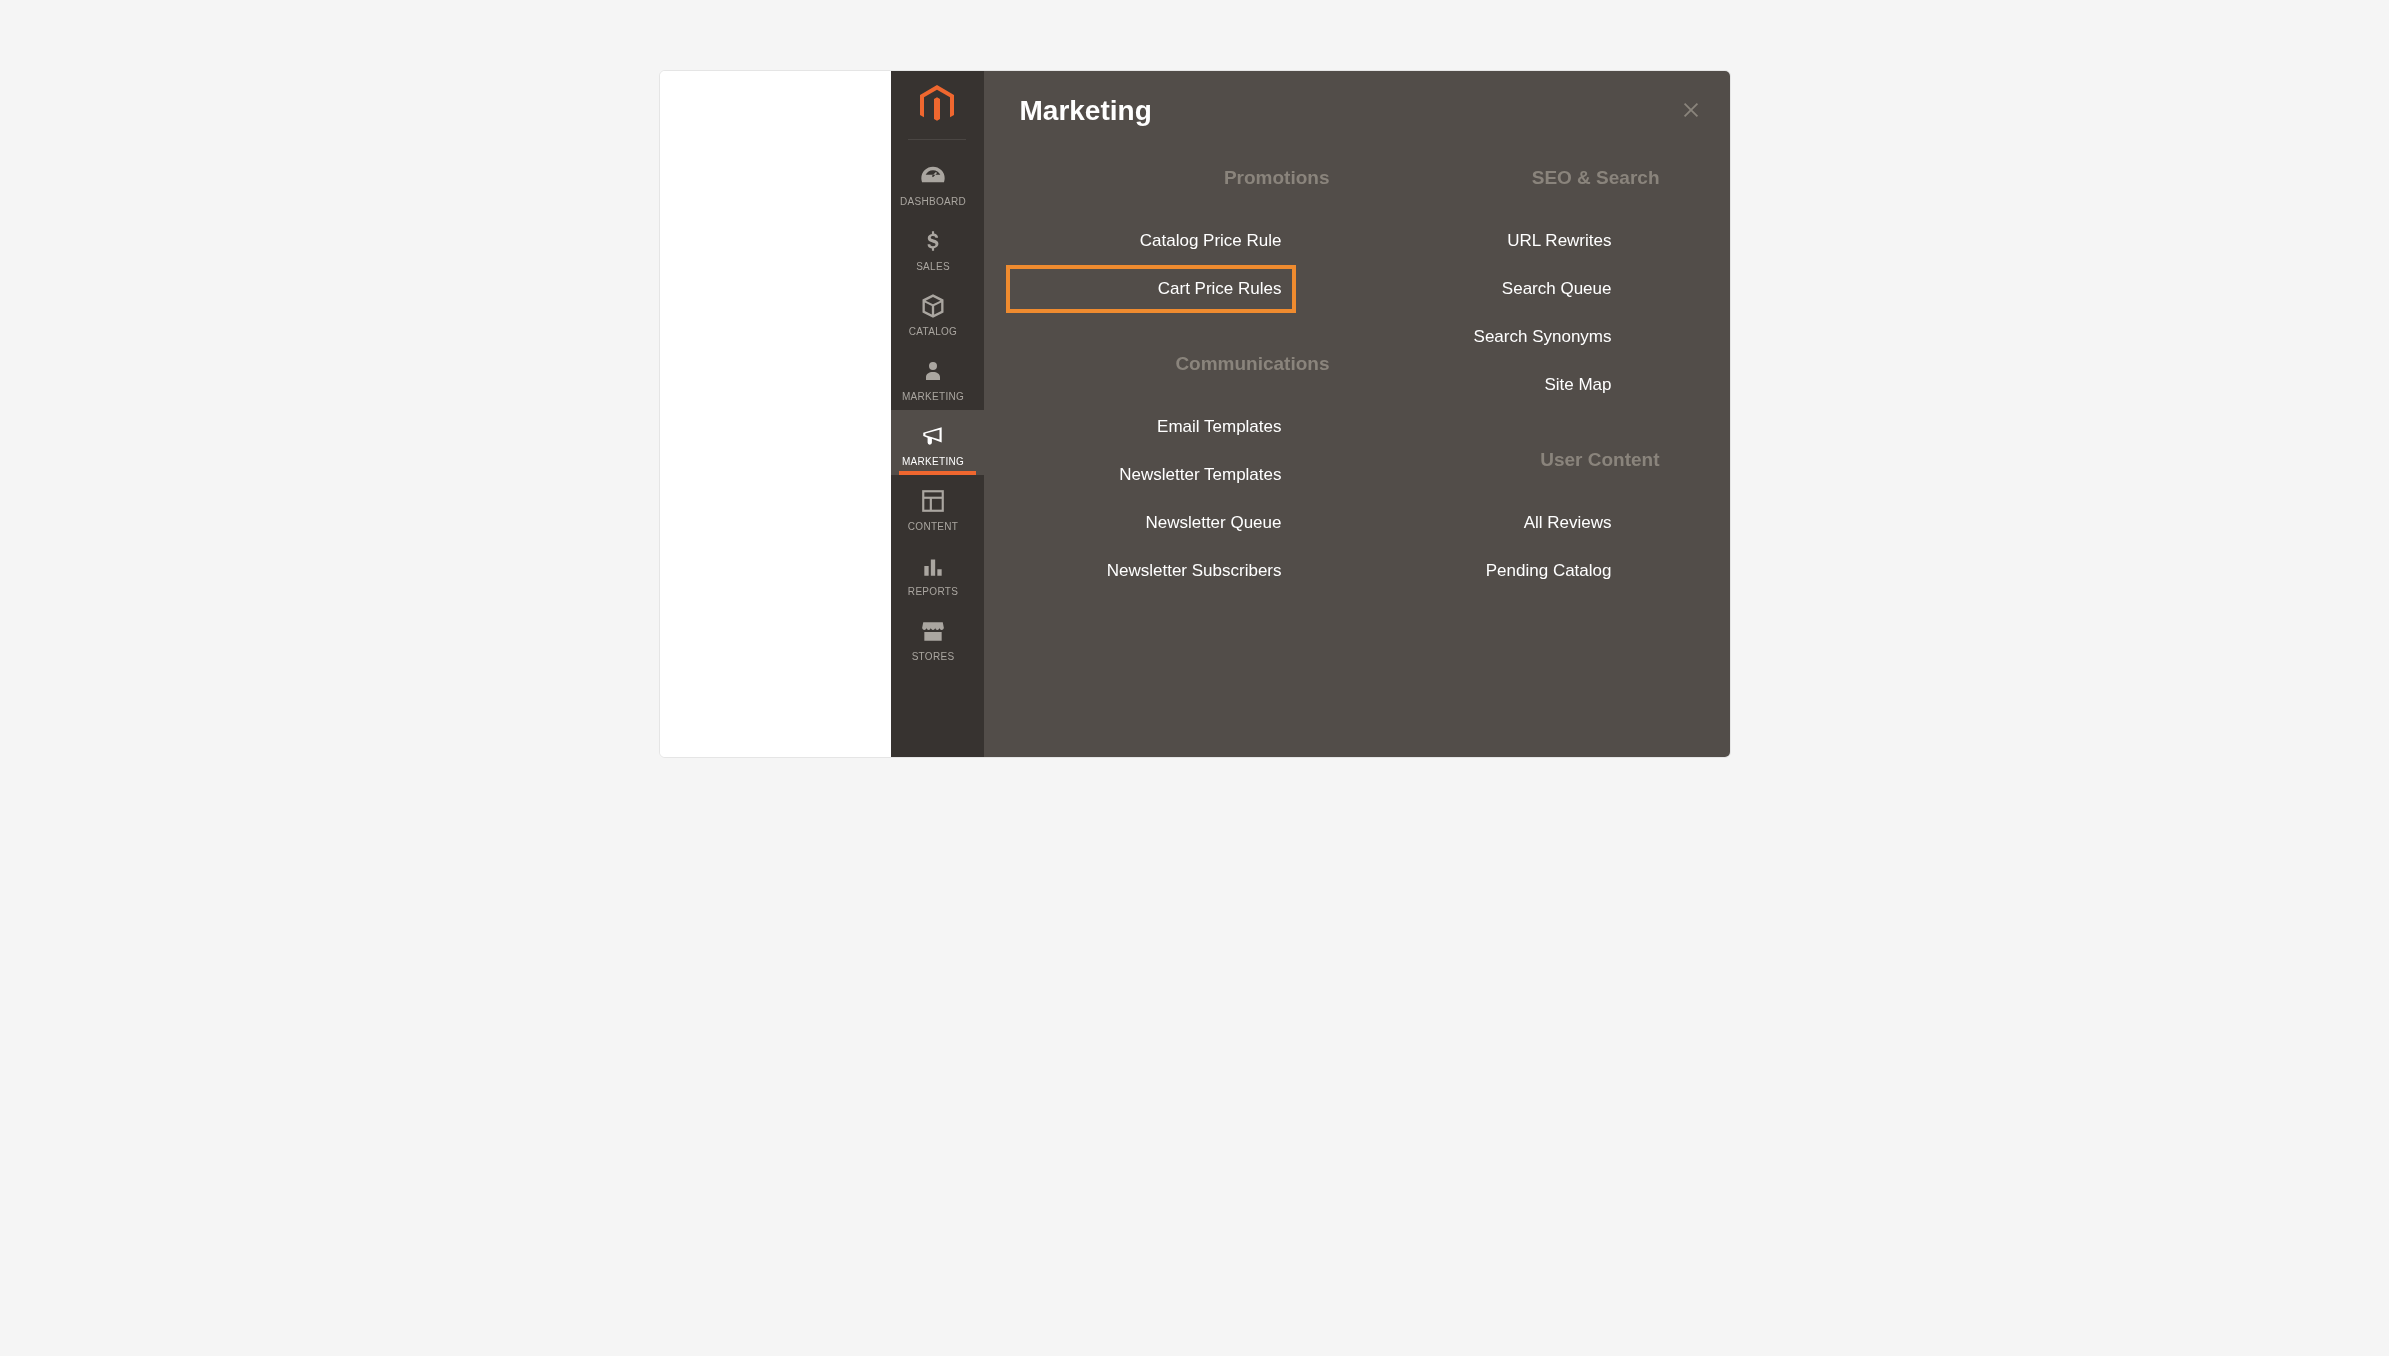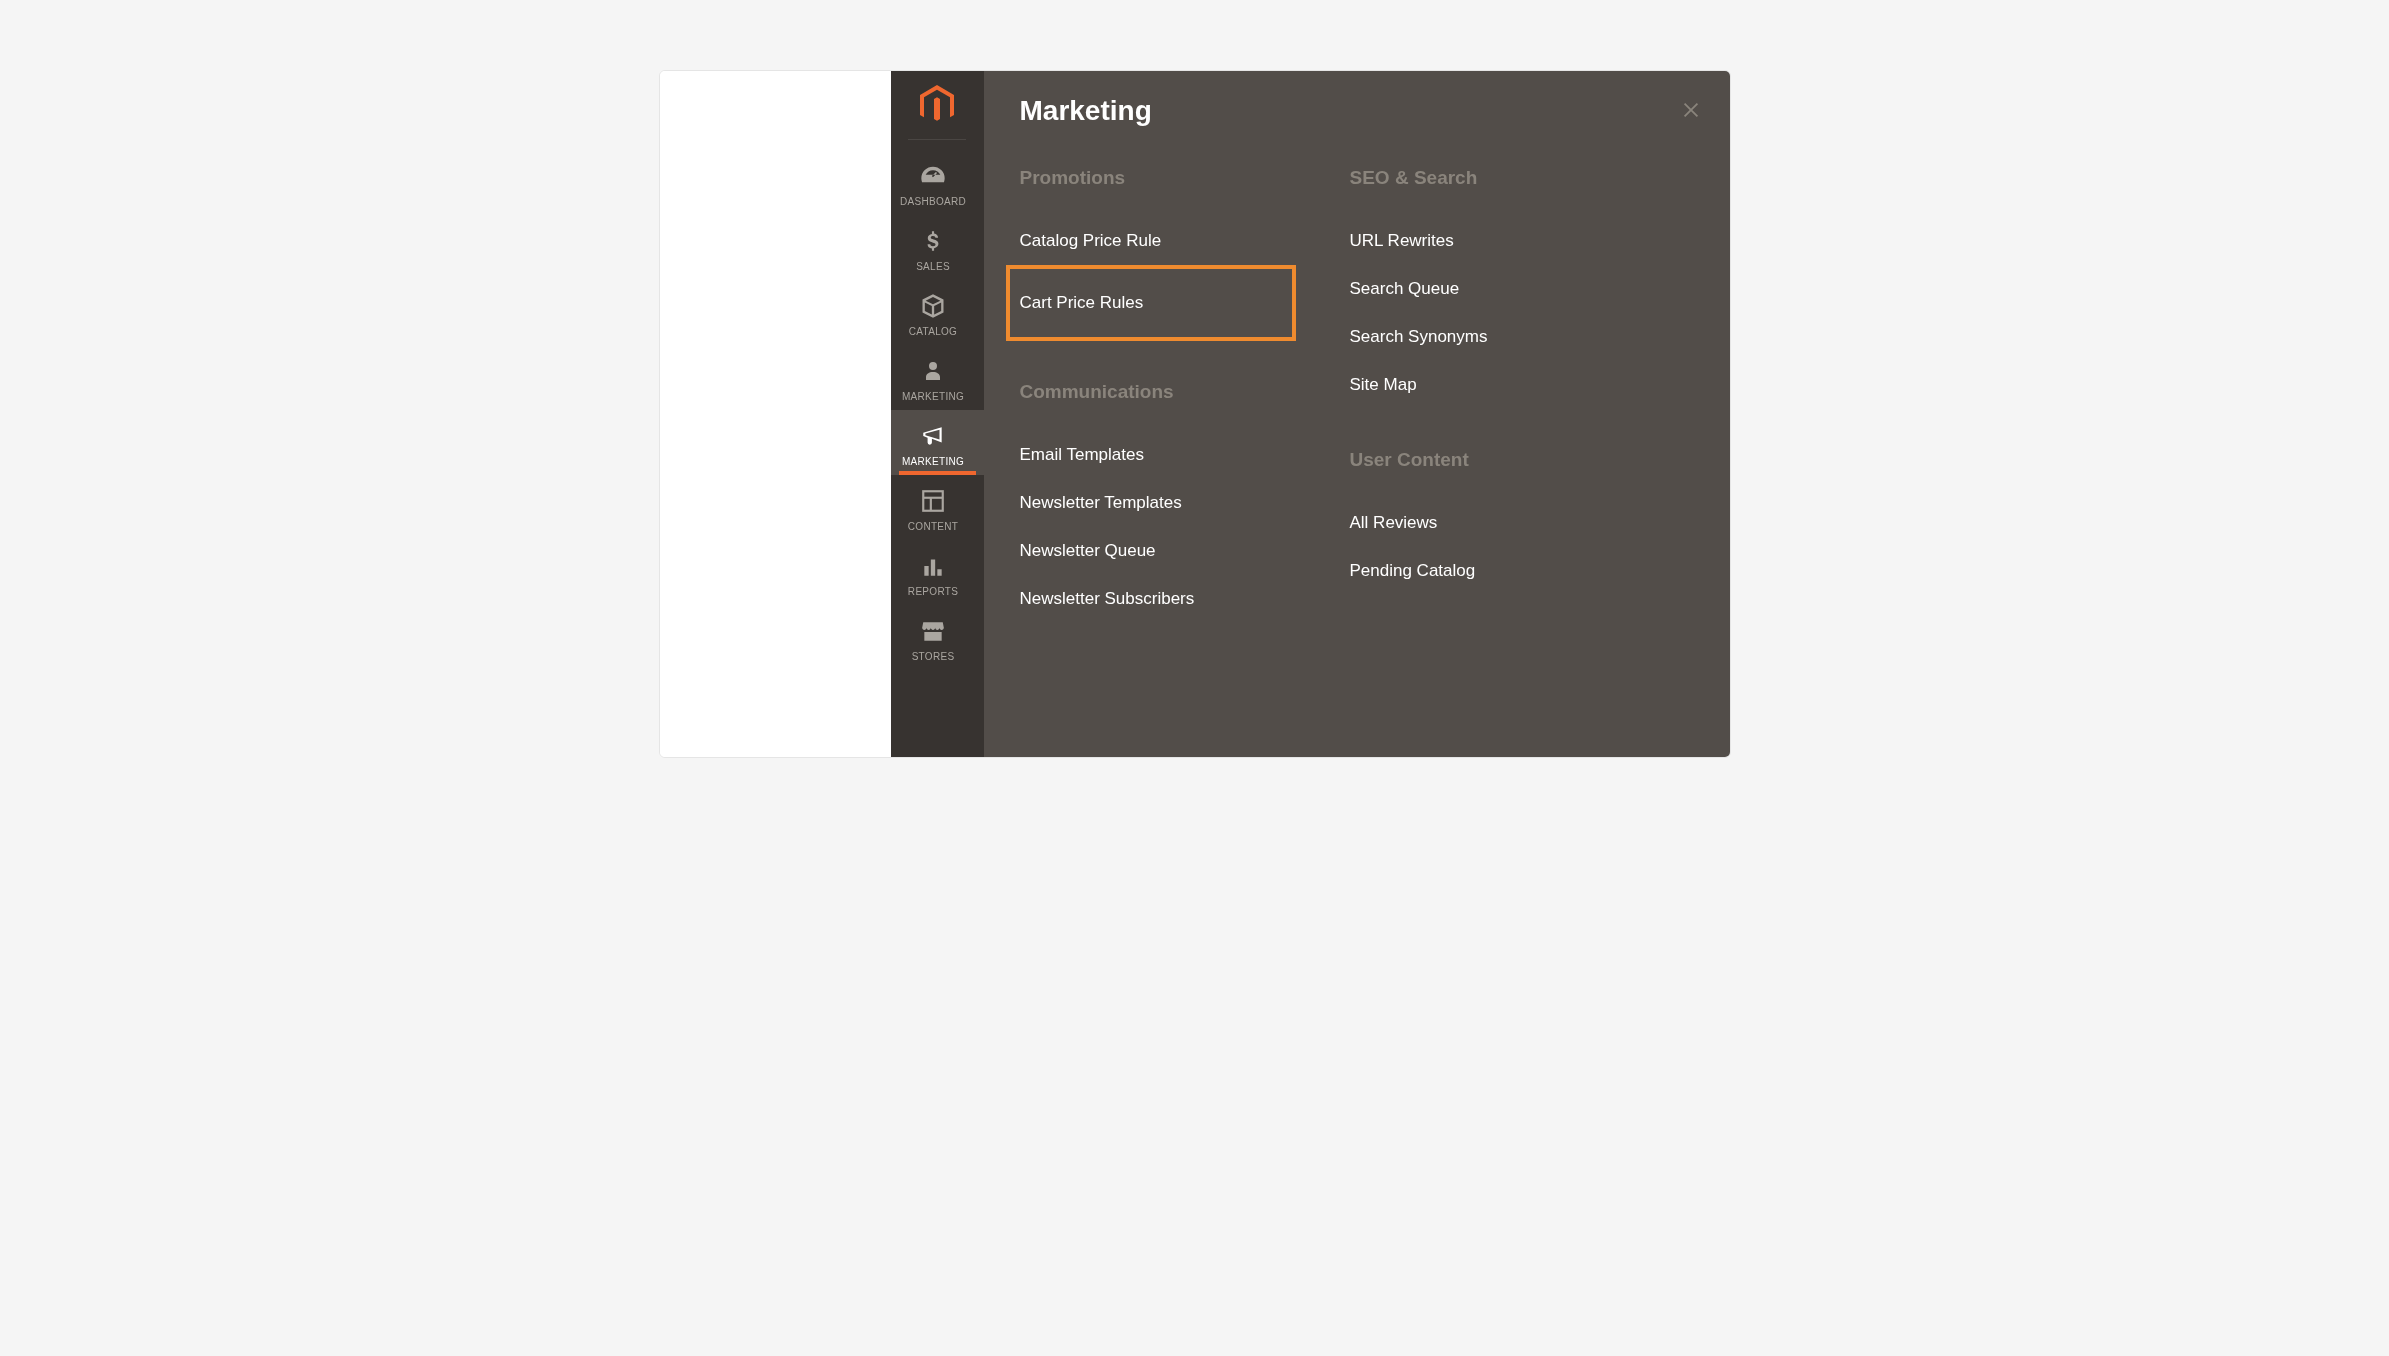--- a/index.html
+++ b/index.html
@@ -96,42 +96,42 @@
     }
     .close-btn {
       color: #8a847c;
       cursor: pointer;
       padding: 4px;
     }
     .columns {
       display: flex;
       gap: 0;
     }
-    .col { width: 310px; }
+    .col { width: 310px; text-align: right; }
     .col + .col { margin-left: 20px; }
     .section { margin-bottom: 40px; }
     .section-title {
       color: #8a847c;
       font-size: 19px;
       font-weight: 600;
       margin-bottom: 28px;
     }
     .menu-link {
       display: block;
       color: #ffffff;
       font-size: 17px;
       font-weight: 400;
       padding: 14px 14px;
       margin-left: -14px;
       cursor: pointer;
       width: 290px;
     }
     .menu-link.highlighted {
       border: 4px solid #ef8b2f;
-      padding: 24px 10px;
+      padding: 10px 10px;
       margin-left: -14px;
     }
     .left-space { flex: 0 0 231px; background: #ffffff; }
   </style>
 </head>
 <body>
 
 <div class="card">
   <div class="left-space"></div>
 

